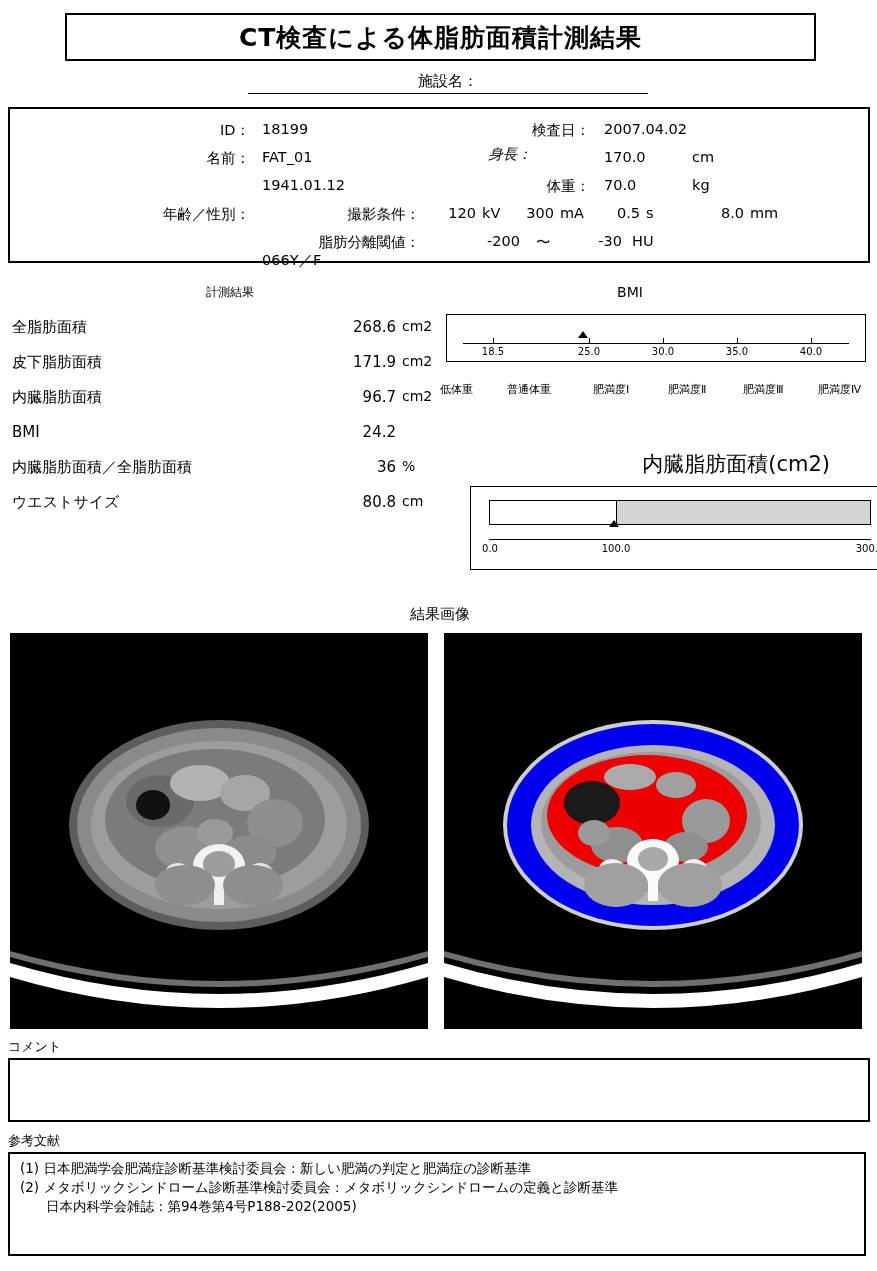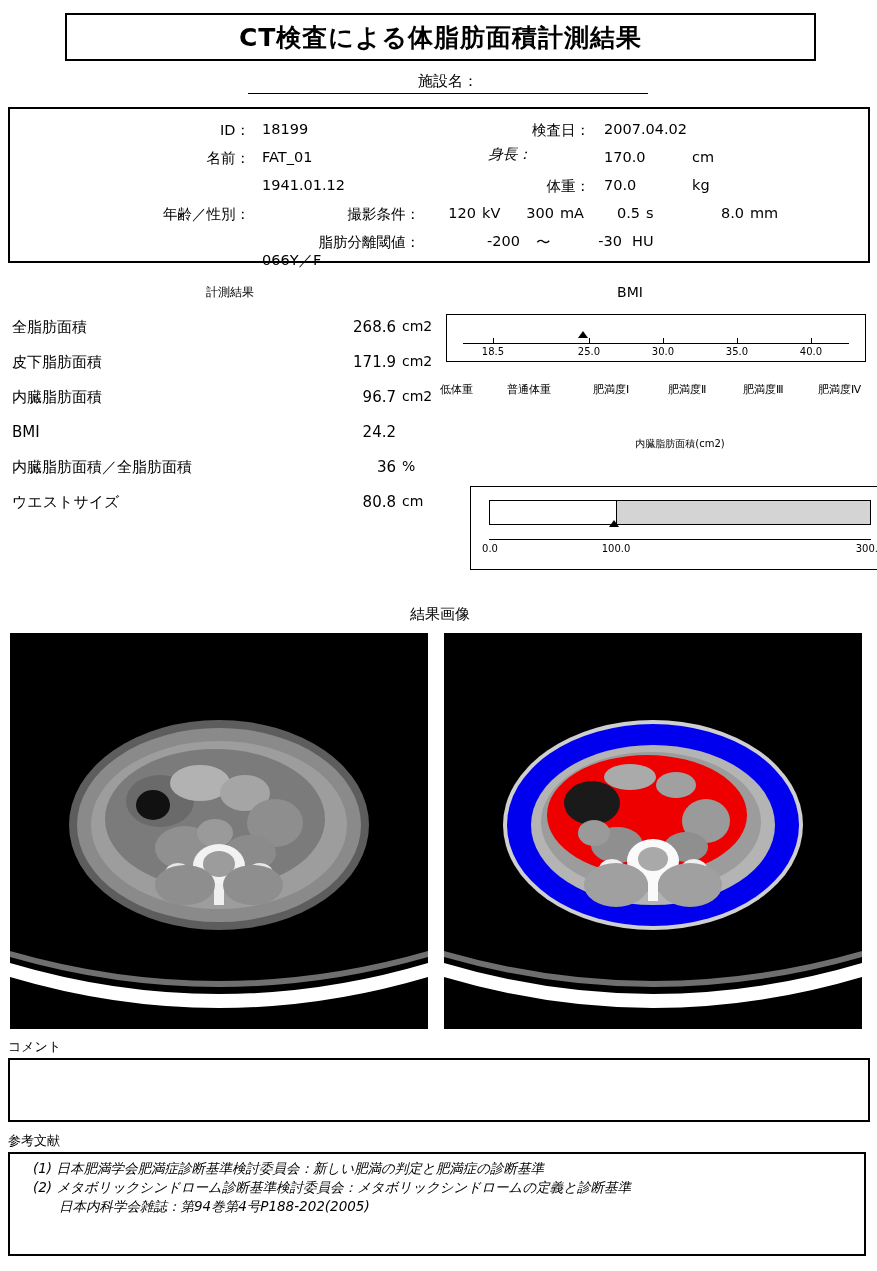--- a/index.html
+++ b/index.html
@@ -116,24 +116,24 @@
     position: absolute;
     left: 540px;
     top: 284px;
     width: 180px;
     text-align: center;
     font-size: 14px;
   }
   .sec-vfa {
     position: absolute;
     left: 530px;
-    top: 437px;
+    top: 450px;
     width: 300px;
-    text-align: center;
-    font-size: 10px;
+    text-align: right;
+    font-size: 21px;
   }
   .sec-images {
     position: absolute;
     left: 330px;
     top: 605px;
     width: 220px;
     text-align: center;
     font-size: 15px;
   }
 
@@ -315,22 +315,21 @@
     font-size: 13px;
   }
   .ref-box {
     position: absolute;
     left: 8px;
     top: 1152px;
     width: 858px;
     height: 104px;
     border: 2px solid #000;
     box-sizing: border-box;
-    padding: 5px 23px;
-    font-style: italic;
+    padding: 5px 10px;
   }
   .ref-line {
     font-size: 13.5px;
     line-height: 19px;
     white-space: nowrap;
   }
   .ref-indent { padding-left: 26px; }
 </style>
 </head>
 <body>

